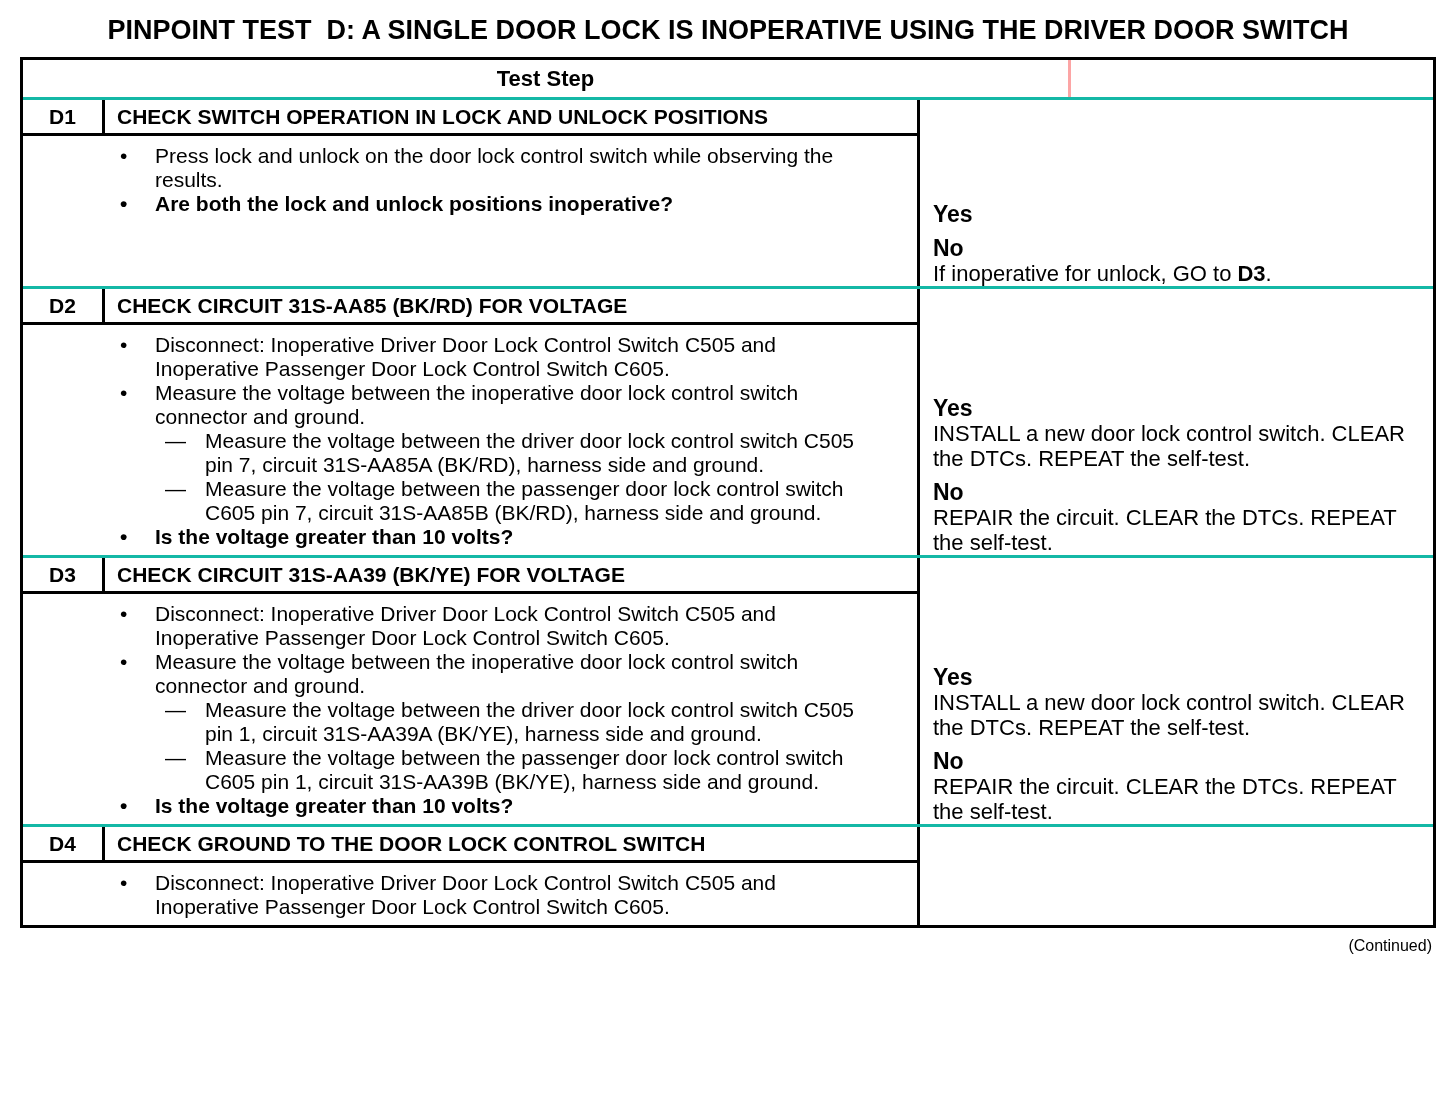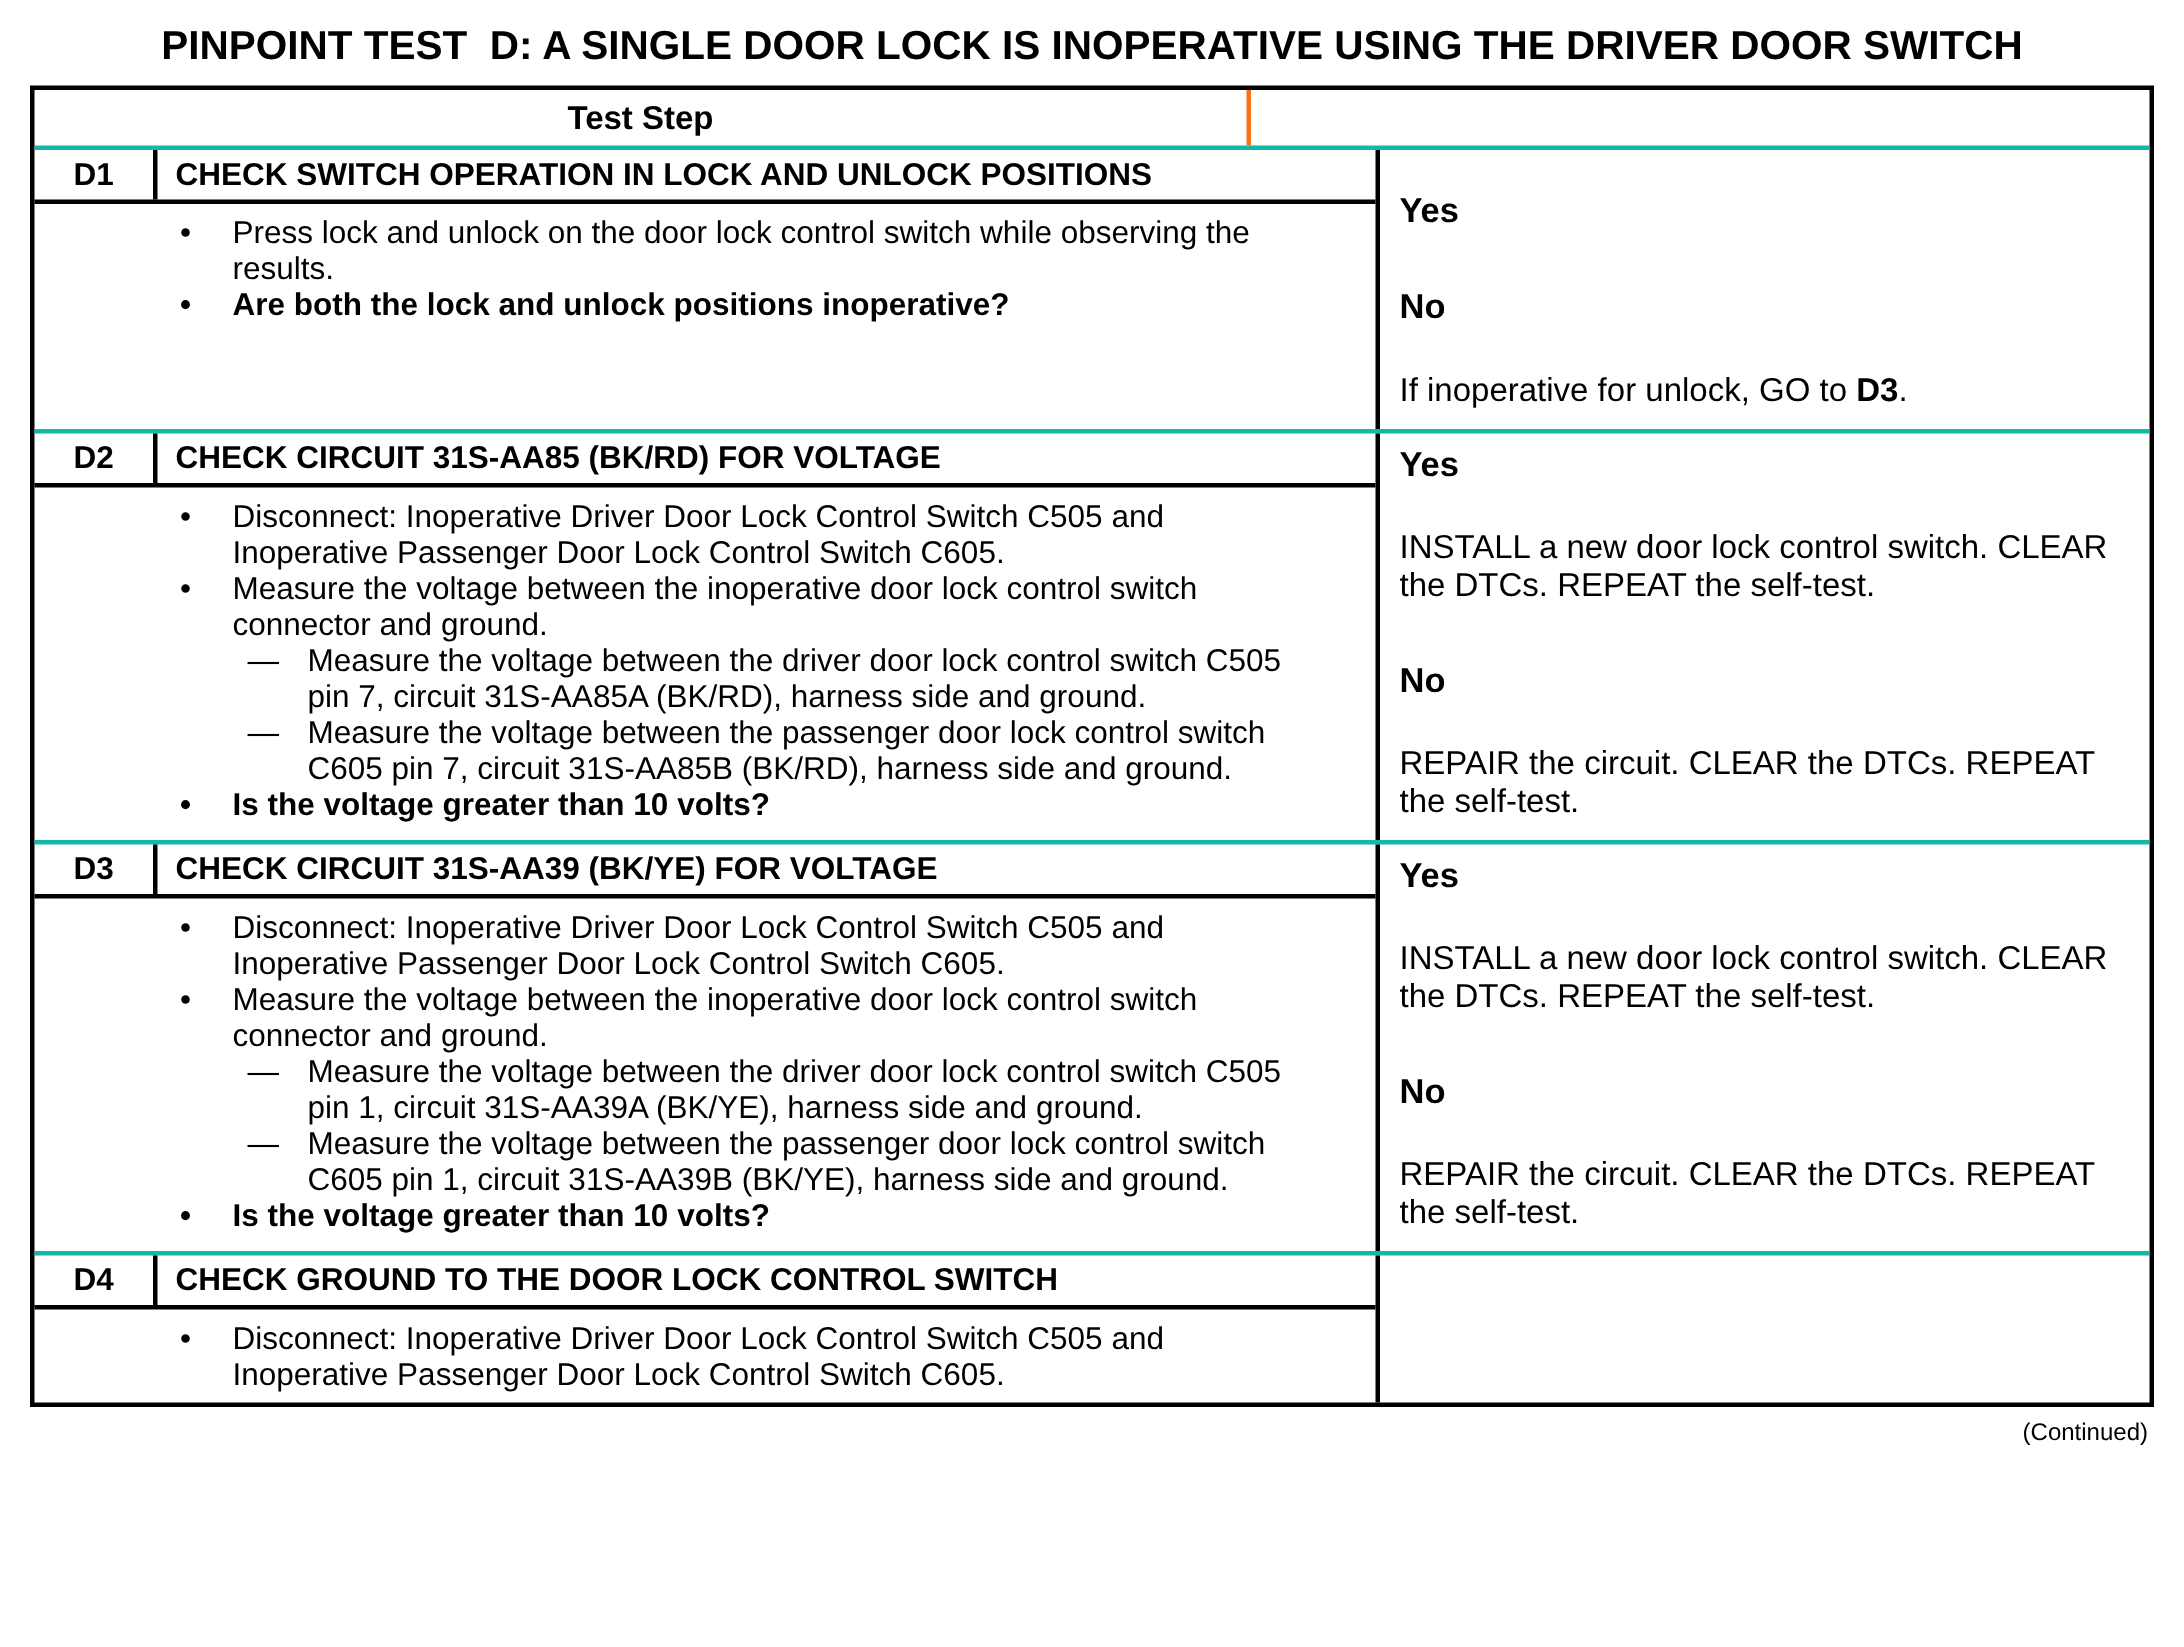--- a/index.html
+++ b/index.html
@@ -22,21 +22,21 @@
     margin:0 20px;
     border:3px solid #000;
   }
   .table-head { display:flex; }
   .table-head > div {
     text-align:center;
     font-weight:bold;
     font-size:22px;
     padding:6px 0 5px;
   }
-  .th-test-step { width:811px; border-right:3px solid #f97316; }
+  .th-test-step { width:1048px; border-right:3px solid #fca5a5; }
   .th-result { flex:1; }
 
   .step-row { display:flex; align-items:stretch; border-top:3px solid #14b8a6; }
   .step-left {
     width:897px;
     border-right:3px solid #000;
     display:flex; flex-direction:column;
   }
   .step-header { display:flex; border-bottom:3px solid #000; }
   .step-id {
@@ -61,22 +61,22 @@
   .action .marker { flex:none; width:35px; }
   .action.dash { padding-left:45px; }
   .action.dash .marker { width:40px; }
   .action.bold { font-weight:bold; }
   .step-D1 .step-body { min-height:150px; }
   .step-D4 .step-body { min-height:52px; }
 
   .step-result {
     flex:1;
     display:flex; flex-direction:column; justify-content:flex-end;
-    padding:8px 10px 14px 13px;
-    font-size:22px; line-height:25px;gap:30px;
+    padding:8px 10px 0 13px;
+    font-size:22px; line-height:25px;
   }
   .verdict { font-weight:bold; font-size:23px; margin-top:9px; }
   .verdict:first-child { margin-top:0; }
   .result-line + .result-line { margin-top:10px; }
 
   .continued {
     text-align:right;
     margin:9px 24px 0 0;
     font-size:16px;
   }

